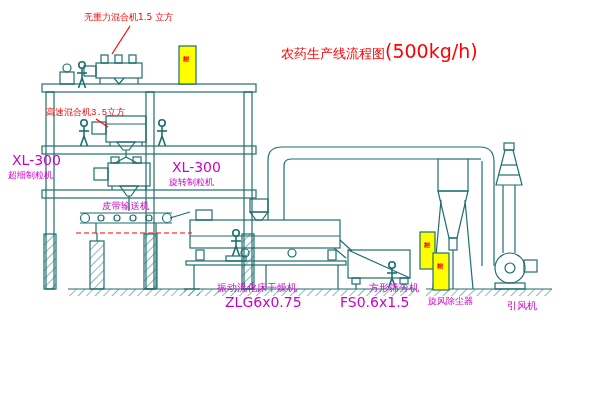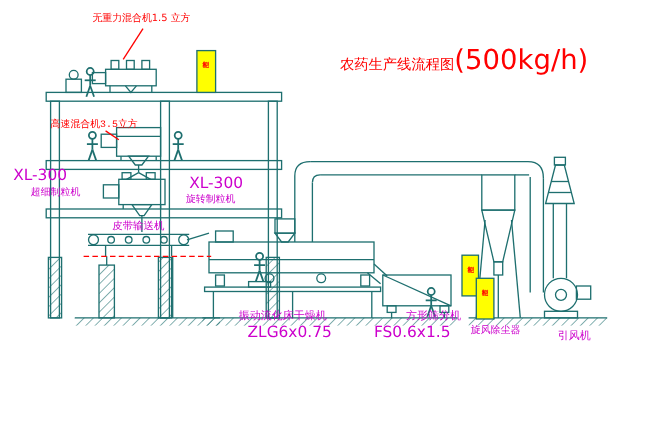--- a/index.html
+++ b/index.html
@@ -16,22 +16,22 @@
   .lbl { position: absolute; white-space: nowrap; line-height: 1.05; }
   .red { color: #ff0000; }
   .magenta { color: #cc00cc; }
   .title-wrap {
     position: absolute;
     left: 281px;
     top: 40px;
     color: #ff0000;
     white-space: nowrap;
   }
-  .title-main { font-size: 13px; margin-left: 28px; }
-  .title-cap { font-size: 25px; }
+  .title-main { font-size: 13px; }
+  .title-cap { font-size: 19px; }
   .vtext {
     position: absolute;
     writing-mode: vertical-rl;
     text-orientation: upright;
     font-size: 6px;
     color: #ff0000;
     line-height: 1;
   }
 </style>
 </head>
@@ -230,21 +230,21 @@
 
   <div class="title-wrap">
     <span class="title-main">农药生产线流程图</span><span class="title-cap">(500kg/h)</span>
   </div>
 
   <div class="lbl red" style="left:84px; top:13px; font-size:9px;">无重力混合机1.5 立方</div>
 
   <div class="lbl red" style="left:46px; top:109px; font-size:9px;font-family:Liberation Mono, monospace;">高速混合机3.5立方</div>
 
   <div class="lbl magenta" style="left:12px; top:153px; font-size:14px;">XL-300</div>
-  <div class="lbl magenta" style="left:8px; top:171px; font-size:9px;margin-left:20px;">超细制粒机</div>
+  <div class="lbl magenta" style="left:8px; top:171px; font-size:9px;">超细制粒机</div>
 
   <div class="lbl magenta" style="left:172px; top:160px; font-size:14px;">XL-300</div>
   <div class="lbl magenta" style="left:169px; top:178px; font-size:9px;">旋转制粒机</div>
 
   <div class="lbl magenta" style="left:102px; top:201px; font-size:9.5px;">皮带输送机</div>
 
   <div class="lbl magenta" style="left:217px; top:283px; font-size:10px;">振动流化床干燥机</div>
   <div class="lbl magenta" style="left:225px; top:295px; font-size:14px;">ZLG6x0.75</div>
 
   <div class="lbl magenta" style="left:341px; top:283px; font-size:10px;margin-left:28px;">方形筛分机</div>

